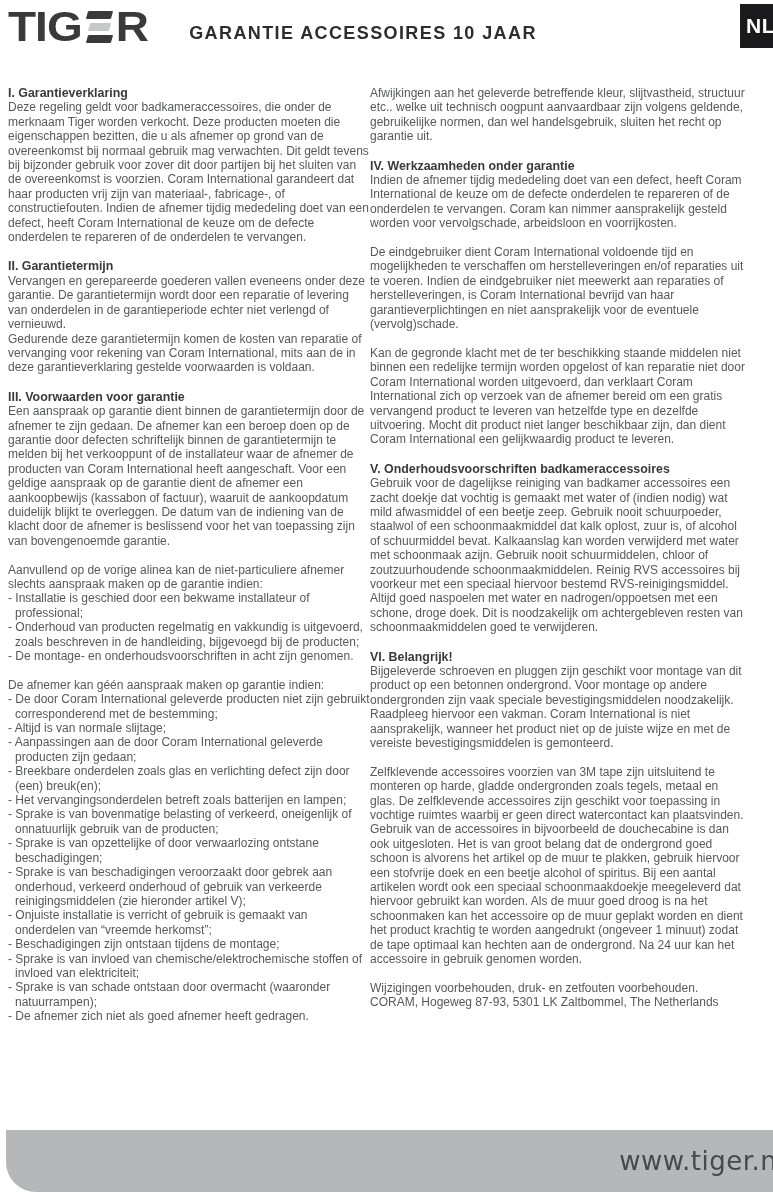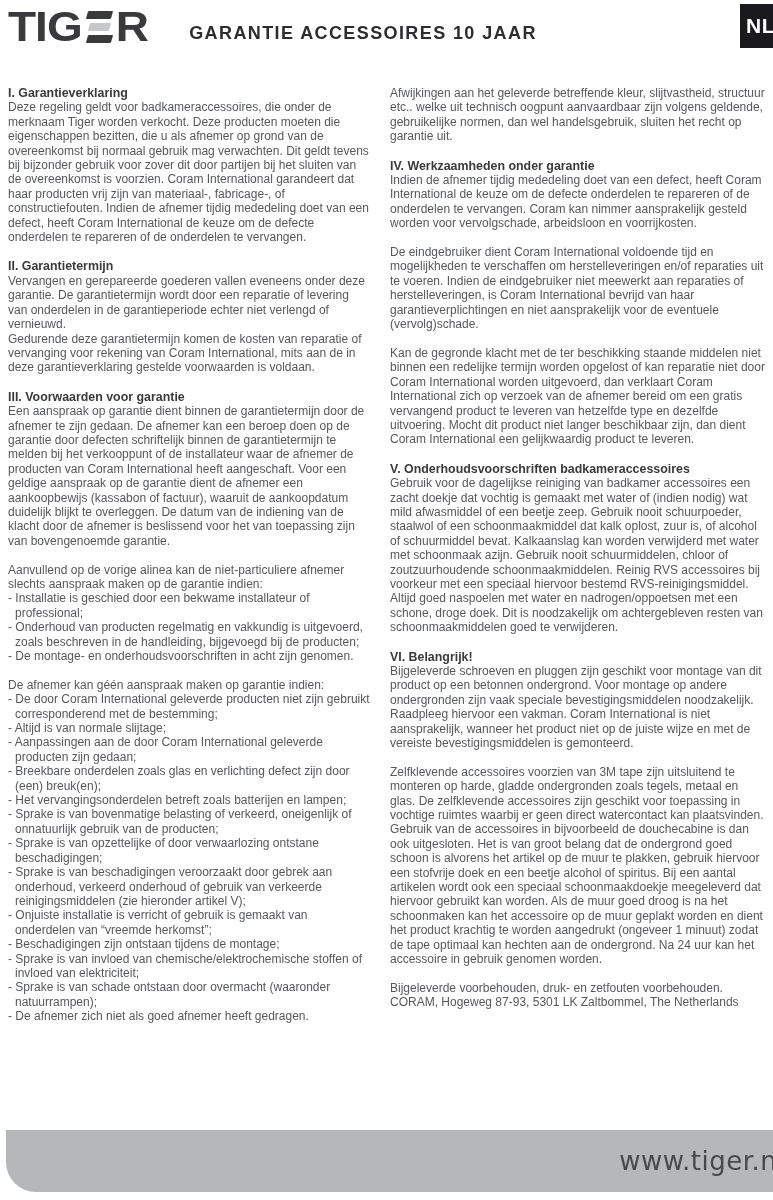--- a/index.html
+++ b/index.html
@@ -27,21 +27,21 @@
   }
   .lang-badge {
     position:absolute; top:4px; right:20px; width:41px; height:44px;
     background:var(--badge-bg,#1a1a1c); color:#ffffff;
     display:flex; align-items:center; justify-content:center;
     font-size:21px; font-weight:bold; letter-spacing:0.5px;
   }
   
   .columns {
     position:absolute; top:86px; left:8px; width:757px;
-    display:flex; gap:20px;
+    display:flex; 
     font-size:12px; line-height:14.4px; color:var(--text,#57585c);
   }
   .col-left  { width:362px; }
   .col-right { width:375px; }
   .section { margin-top:15px; }
   .section.first { margin-top:0; }
   h3.sec-heading {
     margin:0; font-size:12.4px; line-height:14.4px; font-weight:bold;
     color:var(--heading,#3a3a3c);
   }
@@ -141,21 +141,21 @@
 
       <div class="section">
         <h3 class="sec-heading">V. Onderhoudsvoorschriften badkameraccessoires</h3>
         <p class="body-p">Gebruik voor de dagelijkse reiniging van badkamer accessoires een zacht doekje dat vochtig is gemaakt met water of (indien nodig) wat mild afwasmiddel of een beetje zeep. Gebruik nooit schuurpoeder, staalwol of een schoonmaakmiddel dat kalk oplost, zuur is, of alcohol of schuurmiddel bevat. Kalkaanslag kan worden verwijderd met water met schoonmaak azijn. Gebruik nooit schuurmiddelen, chloor of zoutzuurhoudende schoonmaakmiddelen. Reinig RVS accessoires bij voorkeur met een speciaal hiervoor bestemd RVS-reinigingsmiddel. Altijd goed naspoelen met water en nadrogen/oppoetsen met een schone, droge doek. Dit is noodzakelijk om achtergebleven resten van schoonmaakmiddelen goed te verwijderen.</p>
       </div>
 
       <div class="section">
         <h3 class="sec-heading">VI. Belangrijk!</h3>
         <p class="body-p">Bijgeleverde schroeven en pluggen zijn geschikt voor montage van dit product op een betonnen ondergrond. Voor montage op andere ondergronden zijn vaak speciale bevestigingsmiddelen noodzakelijk. Raadpleeg hiervoor een vakman. Coram International is niet aansprakelijk, wanneer het product niet op de juiste wijze en met de vereiste bevestigingsmiddelen is gemonteerd.</p>
         <p class="body-p gap">Zelfklevende accessoires voorzien van 3M tape zijn uitsluitend te monteren op harde, gladde ondergronden zoals tegels, metaal en glas. De zelfklevende accessoires zijn geschikt voor toepassing in vochtige ruimtes waarbij er geen direct watercontact kan plaatsvinden. Gebruik van de accessoires in bijvoorbeeld de douchecabine is dan ook uitgesloten. Het is van groot belang dat de ondergrond goed schoon is alvorens het artikel op de muur te plakken, gebruik hiervoor een stofvrije doek en een beetje alcohol of spiritus. Bij een aantal artikelen wordt ook een speciaal schoonmaakdoekje meegeleverd dat hiervoor gebruikt kan worden. Als de muur goed droog is na het schoonmaken kan het accessoire op de muur geplakt worden en dient het product krachtig te worden aangedrukt (ongeveer 1 minuut) zodat de tape optimaal kan hechten aan de ondergrond. Na 24 uur kan het accessoire in gebruik genomen worden.</p>
-        <p class="body-p gap">Bijgeleverde voorbehouden, druk- en zetfouten voorbehouden.</p>
+        <p class="body-p gap">Wijzigingen voorbehouden, druk- en zetfouten voorbehouden.</p>
       </div>
 
       <p class="body-p address-line">CORAM, Hogeweg 87-93, 5301 LK Zaltbommel, The Netherlands</p>
 
     </div>
 
   </div>
 
   <div class="bottom-bar">
     <a href="#" class="site">www.tiger.nl</a>

